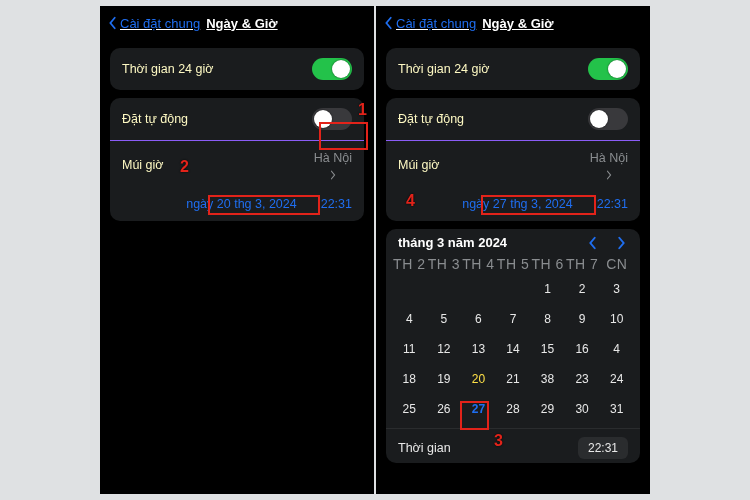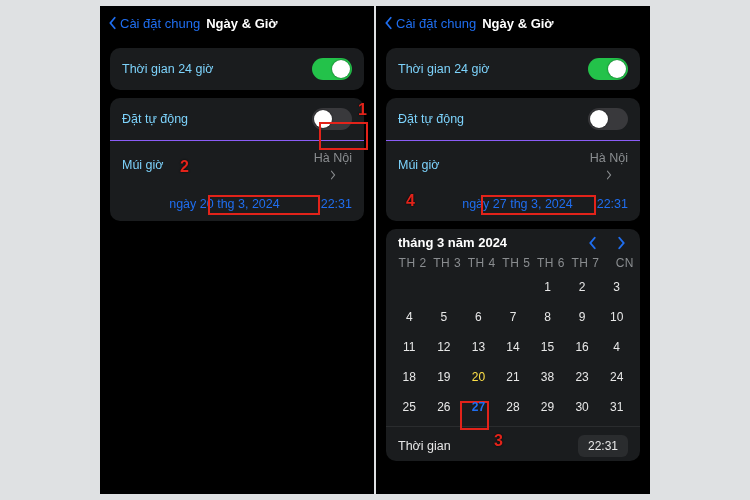--- a/index.html
+++ b/index.html
@@ -2,50 +2,50 @@
 <html><head>
 <meta charset="utf-8">
 <style>
   * { box-sizing: border-box; margin: 0; padding: 0; font-family: -apple-system, BlinkMacSystemFont, "Segoe UI", Helvetica, Arial, sans-serif; }
   body { background: #dfe1e3; width: 750px; height: 500px; overflow: hidden; position: relative; }
   .stage { position: absolute; inset: 0; background: #dfe1e3; }
   .phones { display: flex; gap: 0px; justify-content: center; padding: 6px 100px; }
   .phone { width: 275px; height: 488px; background: #000; overflow: hidden; position: relative; }
   .phone + .phone { margin-left: 2px; }
 
-  .nav { display: flex; align-items: center; height: 34px; padding: 0 8px; color: #fff; font-size: 13px; }
+  .nav { display: flex; align-items: center; height: 34px; padding: 0 8px; color: #fff; font-size: 13px; text-decoration: underline; }
   .nav .back { color: #1f6ef0; display: flex; align-items: center; gap: 2px; }
   .nav .chev { width: 10px; height: 14px; display: inline-block; }
   .nav .title { margin-left: 6px; font-weight: 600; }
 
   .group { margin: 8px 10px; background: #1a1c1e; border-radius: 10px; overflow: hidden; }
   .row { display: flex; align-items: center; justify-content: space-between; padding: 10px 12px; color: #e8e8e8; font-size: 12.5px; position: relative; }
   .row + .row { border-top: 1px solid #8b5cf6; }
-  .row .label { color: #7dd3fc; }
+  .row .label { color: #fef9c3; }
   .row .value { color: #8a8d90; display: flex; align-items: center; gap: 4px; flex-direction: column; }
 
   .toggle { width: 40px; height: 22px; border-radius: 22px; position: relative; transition: .2s; }
   .toggle .knob { width: 18px; height: 18px; background: #fff; border-radius: 50%; position: absolute; top: 2px; transition: .2s; box-shadow: 0 0 2px rgba(0,0,0,.6); }
   .toggle.on { background: #23c24a; }
   .toggle.on .knob { right: 2px; }
   .toggle.off { background: #39393c; }
   .toggle.off .knob { left: 2px; }
 
   .date-row { display: flex; justify-content: space-between; padding: 8px 12px 10px 12px; font-size: 12.5px; }
   .date-link { color: #1f6ef0; }
   .time-link { color: #1f6ef0; }
 
   .chev-right { width: 6px; height: 10px; display: inline-block; }
 
   .month-header { display: flex; align-items: center; justify-content: space-between; padding: 6px 12px 2px 12px; color: #fff; font-size: 13px; font-weight: 600; }
   .month-header .navbtns { display: flex; gap: 14px; }
   .navbtn { color: #1f6ef0; width: 14px; height: 14px; display: flex; align-items: center; justify-content: center; }
 
   .dow { display: flex; padding: 4px 6px 2px 6px; }
-  .dow span { flex: 1; text-align: right; font-size: 12px; color: #8a8d90; letter-spacing: .5px; }
+  .dow span { flex: 1; text-align: center; font-size: 14px; color: #8a8d90; letter-spacing: .5px; }
 
   .days { display: flex; flex-wrap: wrap; padding: 0 6px 4px 6px; }
   .day { width: 14.2857%; height: 30px; display: flex; align-items: center; justify-content: center; font-size: 12px; color: #e8e8e8; position: relative; }
   .day.blank { color: transparent; }
   .day.today { color: #fde047; font-weight: 400; }
   .day.selected { color: #1f6ef0; font-weight: 700; }
   .day.selected::before { content: ""; position: absolute; width: 26px; height: 26px; border-radius: 6px; background: #18283f; z-index: -1; }
   .day .inner { position: relative; z-index: 1; }
 
   .time-row { display: flex; align-items: center; justify-content: space-between; padding: 8px 12px 4px 12px; color: #e8e8e8; font-size: 12.5px; }
@@ -96,21 +96,21 @@
             <span>Hà Nội</span>
             <span class="chev-right">
               <svg viewBox="0 0 8 12" width="6" height="10">
                   <path d="M2 1 L6 6 L2 11" stroke="#8a8d90" stroke-width="1.6" fill="none" stroke-linecap="round"></path>
                 </svg>
             </span>
           </span>
         </div>
         <div class="date-row">
           <span></span>
-          <span style="display:flex; gap:41px;">
+          <span style="display:flex; gap:24px;">
             <span class="date-link">ngày 20 thg 3, 2024</span>
             <span class="time-link">22:31</span>
           </span>
         </div>
       </div>
 
       <div class="ann" style="left:219px; top:116px; width:49px; height:28px;"></div>
       <div class="ann-num" style="left:258px; top:95px;">1</div>
       <div class="ann-num" style="left:80px; top:152px;">2</div>
       <div class="ann" style="left:108px; top:189px; width:112px; height:20px;"></div>

